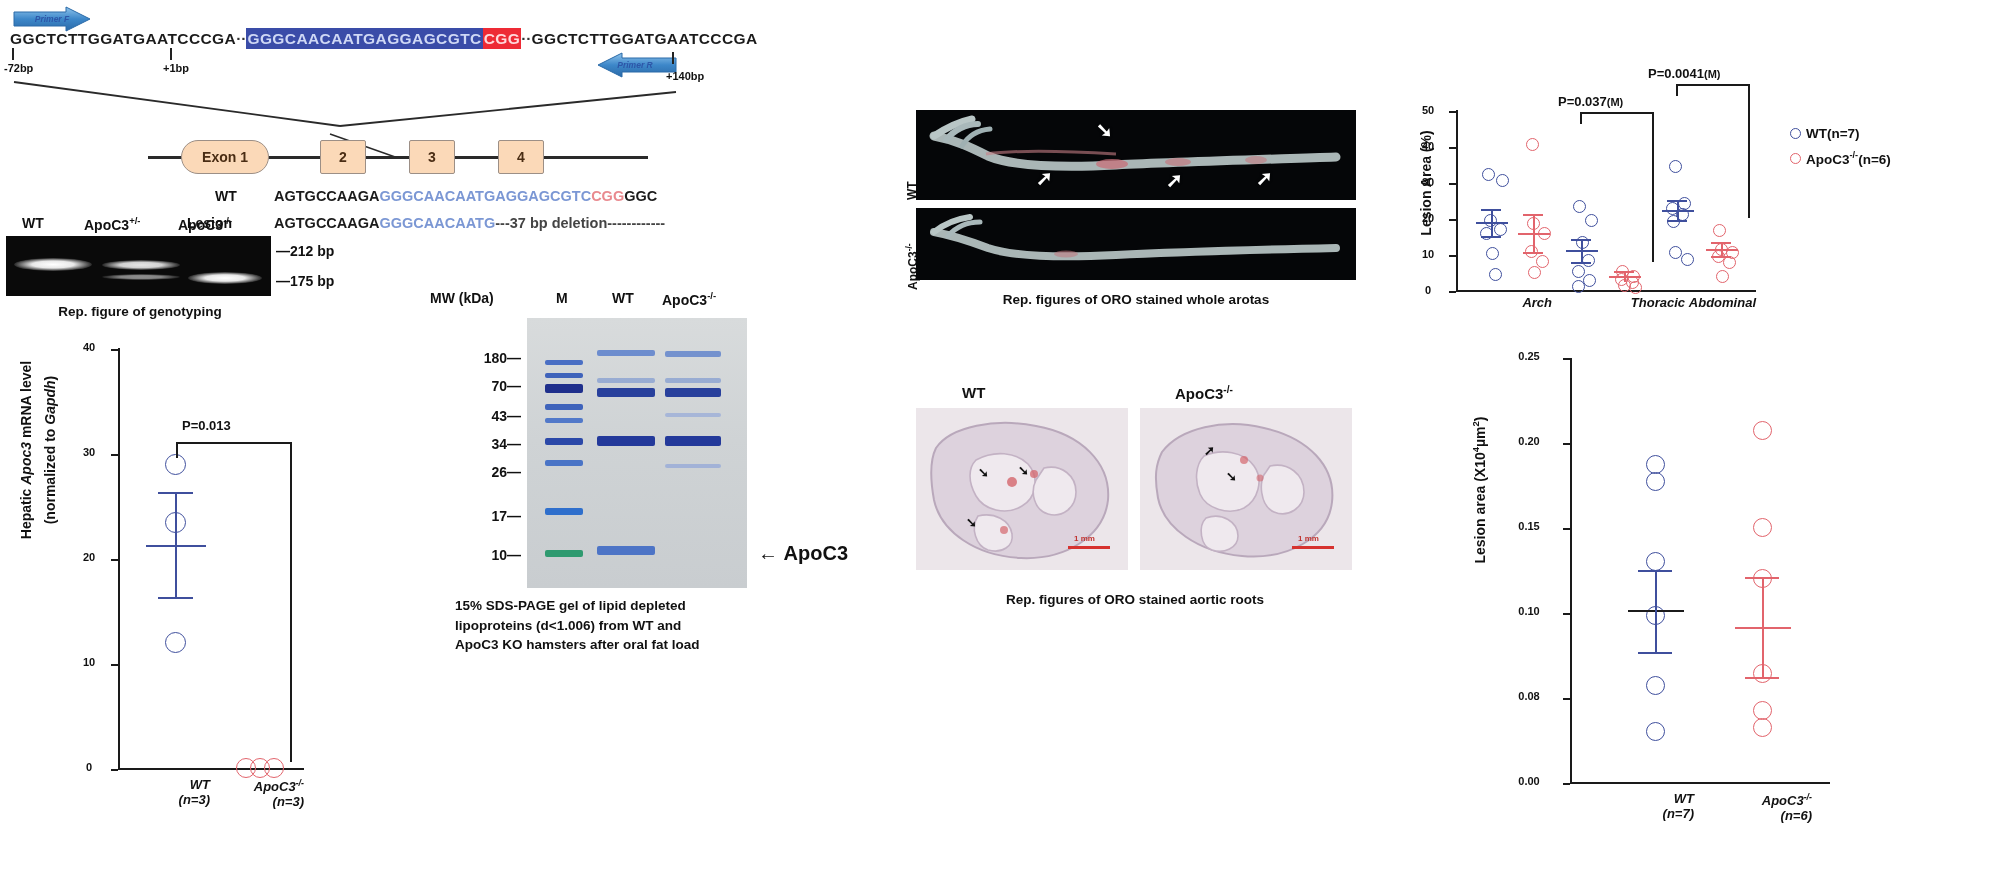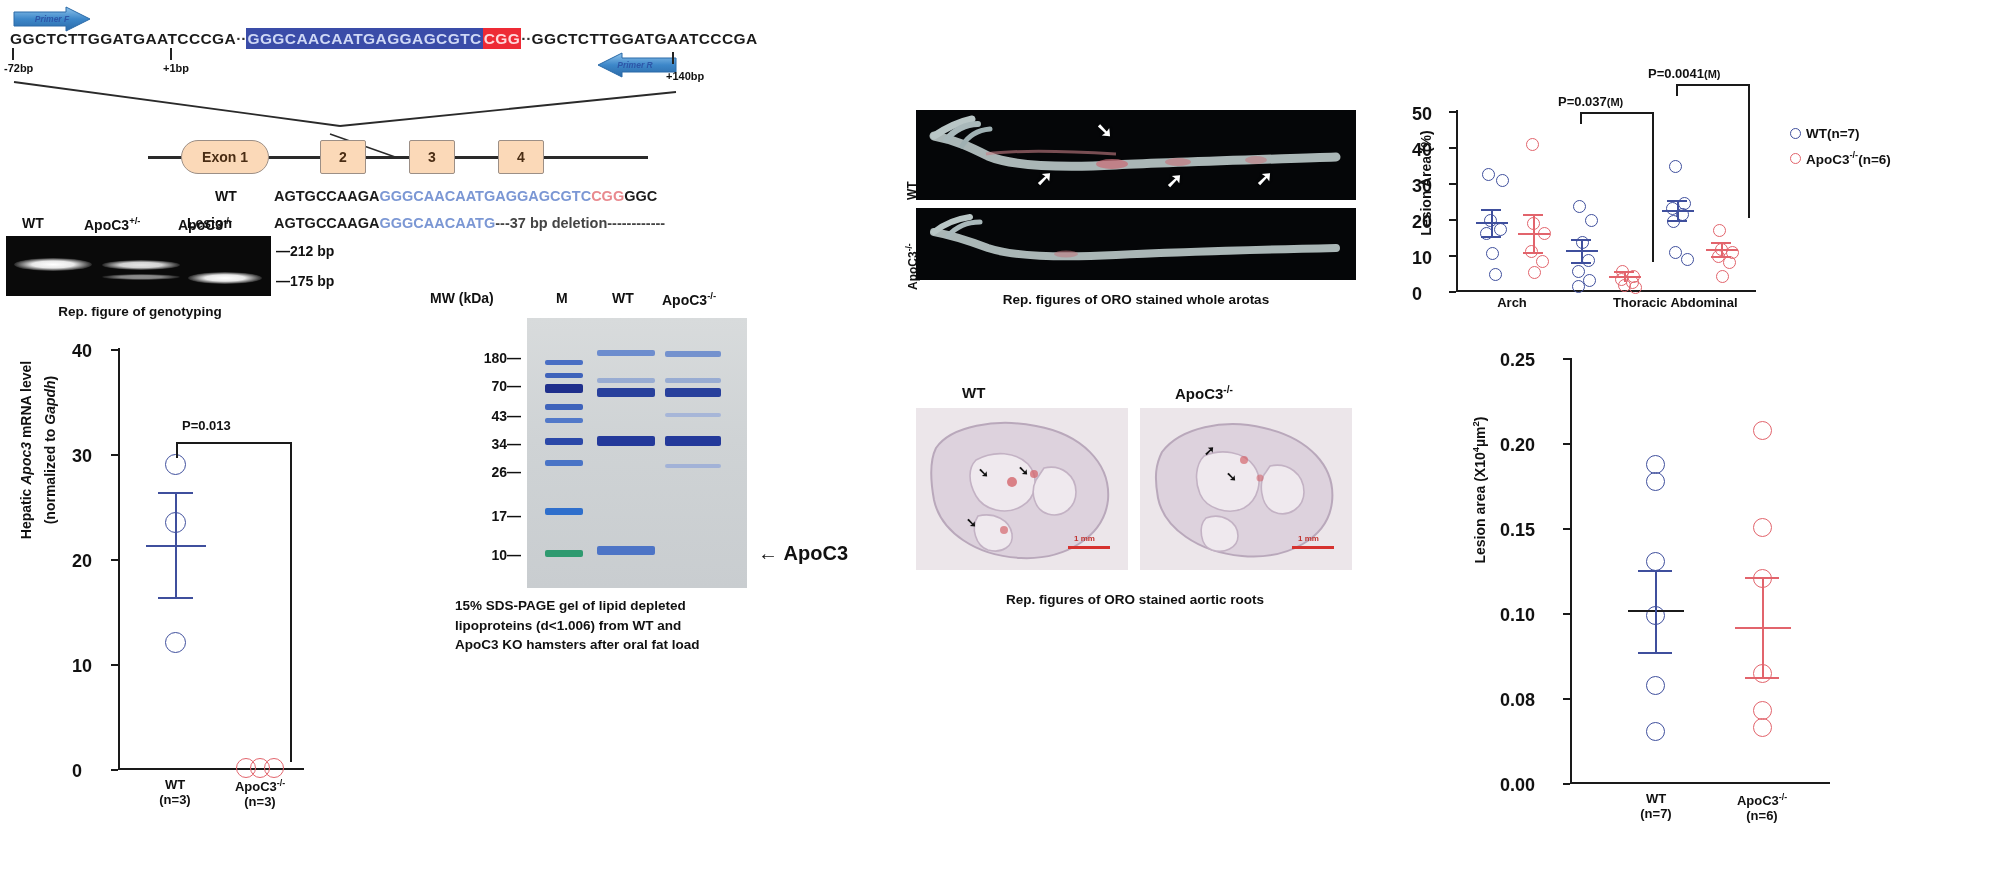--- a/index.html
+++ b/index.html
@@ -64,22 +64,22 @@
     position:absolute; border-radius:50%/50%;
     background:radial-gradient(ellipse at center, #ffffff 0%, #e8e8e8 38%, rgba(120,120,120,0.18) 72%, rgba(0,0,0,0) 100%);
   }
   .gel-lane-lbl { position:absolute; font-size:14px; font-weight:bold; color:#111; }
   .gel-marker { position:absolute; font-size:14px; font-weight:bold; color:#111; white-space:nowrap; }
   .cap { position:absolute; font-size:13.5px; font-weight:bold; color:#111; text-align:center; }
 
   
   .axis-line { position:absolute; background:#1a1a1a; }
   .tick { position:absolute; background:#1a1a1a; height:2px; width:7px; }
-  .tick-lbl { position:absolute; font-size:18px; font-weight:bold; color:#111; text-align:left; }
-  .xtick-lbl { position:absolute; font-size:13px; font-weight:bold; color:#111; text-align:center; line-height:1.15; }
+  .tick-lbl { position:absolute; font-size:11px; font-weight:bold; color:#111; text-align:center; }
+  .xtick-lbl { position:absolute; font-size:13px; font-weight:bold; color:#111; text-align:right; line-height:1.15;font-style:italic; }
   .ylab-rot {
     position:absolute; transform-origin:0 0; transform:rotate(-90deg);
     font-size:14px; font-weight:bold; color:#111; white-space:nowrap; text-align:center;
   }
   .pt { position:absolute; border-radius:50%; background:transparent; }
   .pt.wt { border:1.8px solid #3f4f9d; }
   .pt.ko { border:1.8px solid #e2646c; }
   .meanbar { position:absolute; height:2.4px; }
   .meanbar.wt { background:#3f4f9d; }
   .meanbar.ko { background:#e2646c; }

